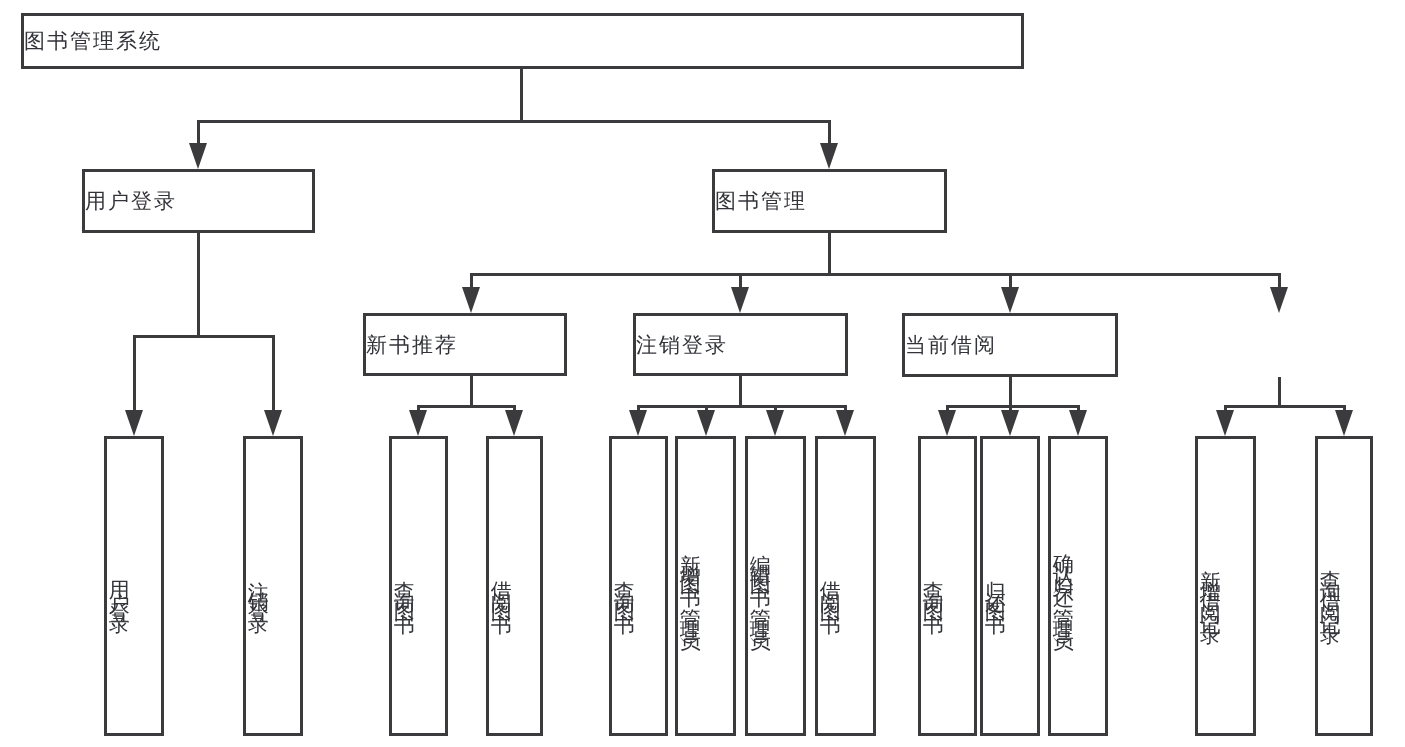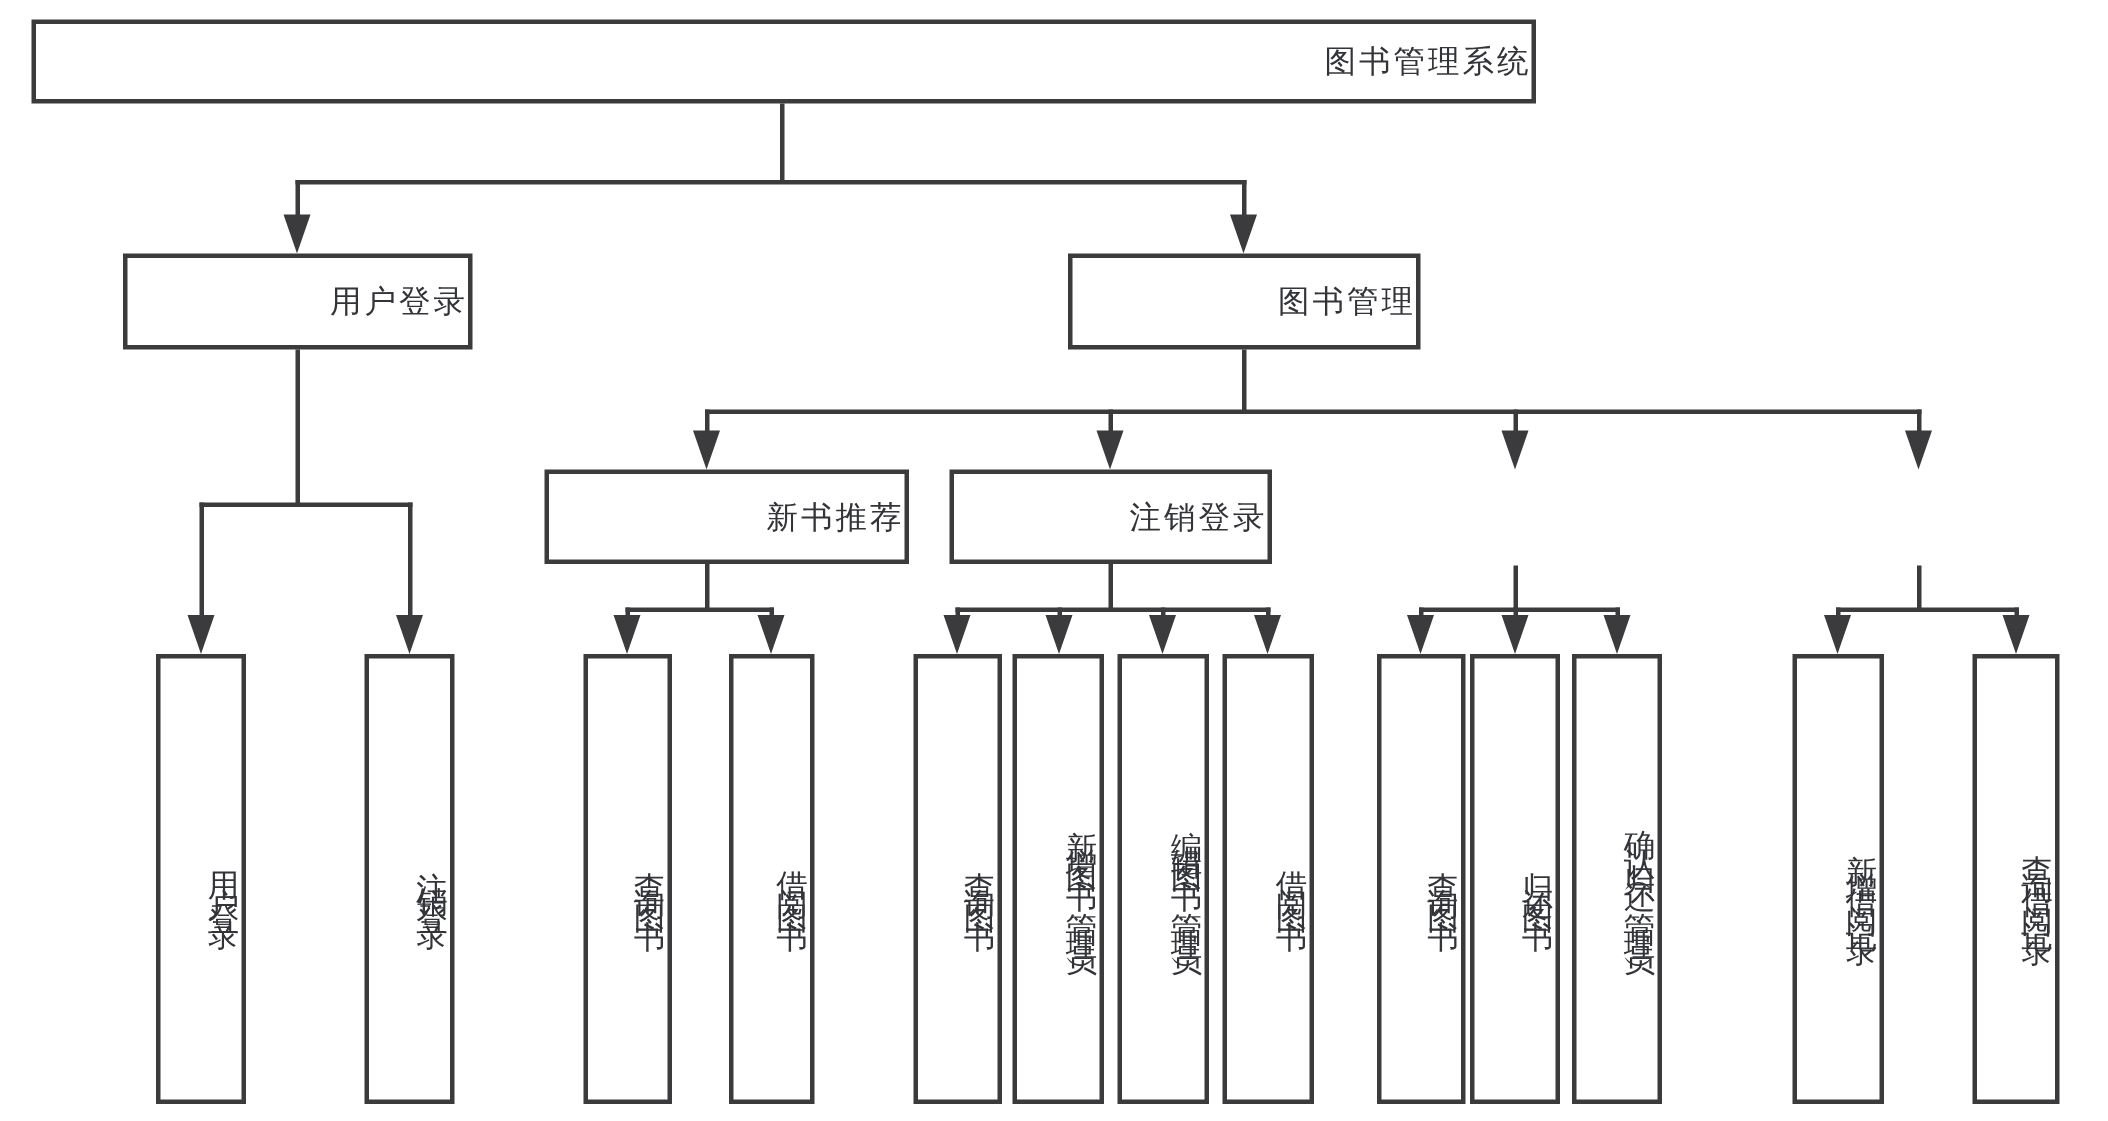--- a/index.html
+++ b/index.html
@@ -2,21 +2,21 @@
 <html><head>
 <meta charset="utf-8">
 <style>
   html,body{margin:0;padding:0;background:#ffffff;}
   .stage{
     position:relative;width:1405px;height:747px;background:#ffffff;overflow:hidden;
     font-family:"Liberation Sans","DejaVu Sans",sans-serif;color:#33343a;
   }
   .box{
     position:absolute;box-sizing:border-box;background:#ffffff;border:3px solid #3b3b3d;
-    display:flex;align-items:center;justify-content:flex-end;text-align:center;
+    display:flex;align-items:center;justify-content:flex-start;text-align:center;
   }
   .hlabel{font-size:21px;letter-spacing:2px;white-space:nowrap;color:#33343a;}
   .vtext{
     writing-mode:vertical-rl;text-orientation:mixed;
     font-size:21px;letter-spacing:11px;line-height:1.2;color:#33343a;
   }
   .vl{position:absolute;width:3px;background:#3b3b3d;}
   .hl{position:absolute;height:3px;background:#3b3b3d;}
   .ar{position:absolute;width:0;height:0;border-left:9px solid transparent;border-right:9px solid transparent;border-top:26px solid #3b3b3d;}
   .watermark{
@@ -58,25 +58,28 @@
   <div class="hl" style="left:470px;top:273px;width:811px;"></div>
   <div class="vl" style="left:470px;top:273px;height:20px;"></div>
   <div class="ar" style="left:462px;top:287px;"></div>
   <div class="vl" style="left:739px;top:273px;height:20px;"></div>
   <div class="ar" style="left:731px;top:287px;"></div>
   <div class="vl" style="left:1009px;top:273px;height:20px;"></div>
   <div class="ar" style="left:1001px;top:287px;"></div>
   <div class="vl" style="left:1278px;top:273px;height:20px;"></div>
   <div class="ar" style="left:1270px;top:287px;"></div>
 
-  <div class="box" style="left:363px;top:313px;width:243px;height:63px;">
+  <div class="box" style="left:363px;top:313px;width:204px;height:63px;">
     <span class="hlabel">新书推荐</span>
   </div>
   <div class="box" style="left:633px;top:313px;width:215px;height:63px;">
     <span class="hlabel">注销登录</span>
+  </div>
+  <div class="box" style="left:902px;top:313px;width:216px;height:64px;">
+    <span class="hlabel">当前借阅</span>
   </div>
 
   <div class="vl" style="left:470px;top:376px;height:31px;"></div>
   <div class="hl" style="left:417px;top:405px;width:99px;"></div>
   <div class="vl" style="left:417px;top:405px;height:15px;"></div>
   <div class="ar" style="left:409px;top:410px;"></div>
   <div class="vl" style="left:513px;top:405px;height:15px;"></div>
   <div class="ar" style="left:505px;top:410px;"></div>
 
   <div class="vl" style="left:739px;top:376px;height:31px;"></div>

